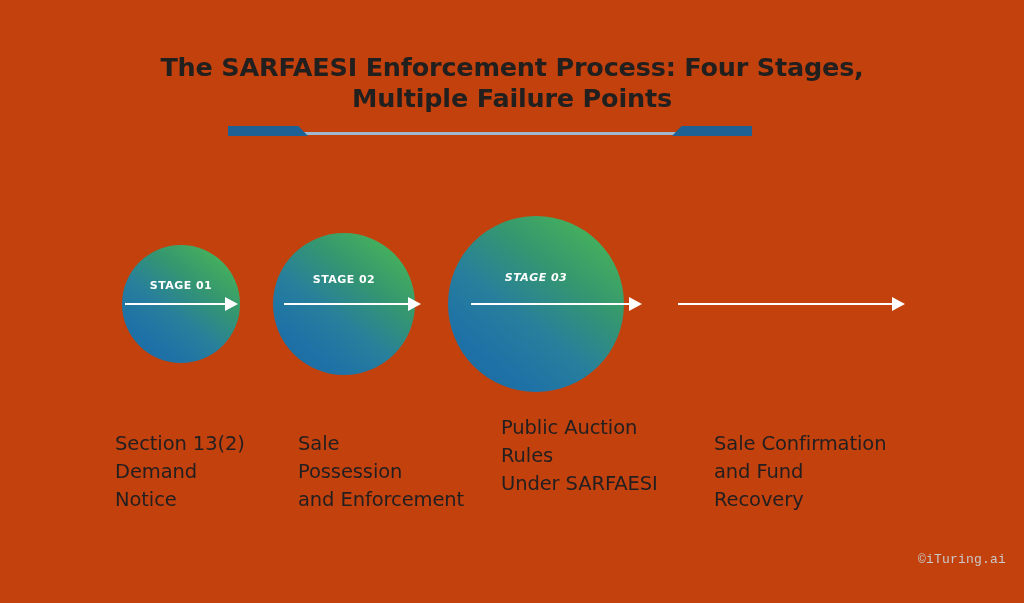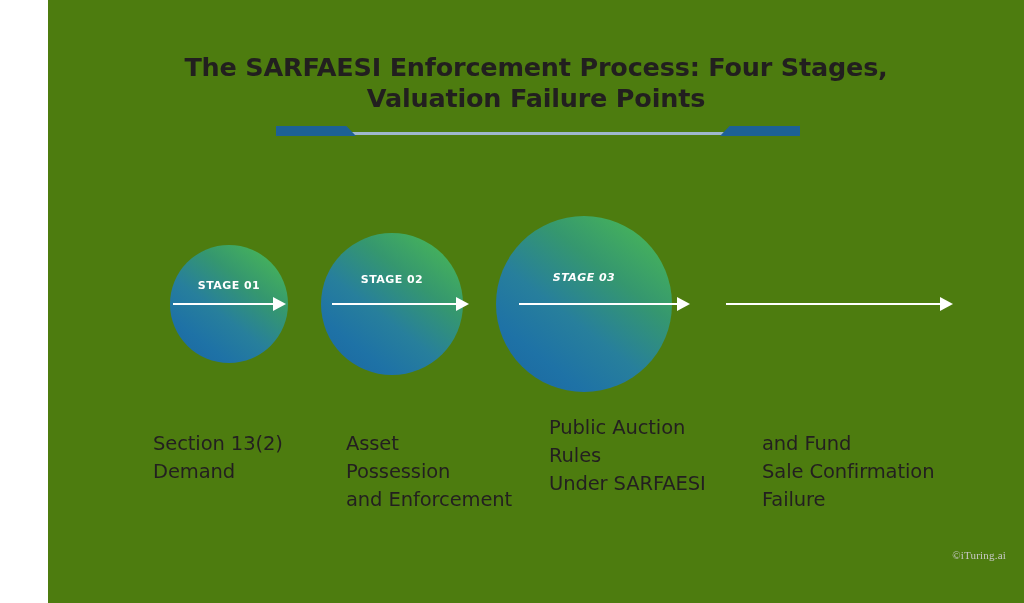--- a/index.html
+++ b/index.html
@@ -12,22 +12,21 @@
     height: 603px;
     position: relative;
     overflow: hidden;
     font-family: "DejaVu Sans", "Liberation Sans", sans-serif;
     -webkit-font-smoothing: antialiased;
   }
 
   .canvas {
     position: absolute;
     inset: 0;
-    background: #4d7c0f;
-    margin-left: 48px;
+    background: #c2410c;
   }
 
   
   .title-block {
     position: absolute;
     left: 0;
     right: 0;
     top: 52px;
     text-align: center;
   }
@@ -151,35 +150,35 @@
   }
   .caption span {
     display: block;
     white-space: nowrap;
   }
 
   
   .watermark {
     position: absolute;
     right: 18px;
-    bottom: 42px;
+    bottom: 36px;
     color: #c9c9c9;
-    font-family: Liberation Serif, serif;
-    font-size: 11px;
+    font-family: Liberation Mono, monospace;
+    font-size: 13px;
     letter-spacing: 0.2px;
   }
 </style>
 </head>
 <body>
 
 <div class="canvas">
 
   <div class="title-block">
     <div class="title-line">The SARFAESI Enforcement Process: Four Stages,</div>
-    <div class="title-line">Valuation Failure Points</div>
+    <div class="title-line">Multiple Failure Points</div>
   </div>
 
   <div class="divider">
     <div class="divider-thin"></div>
     <div class="divider-cap left"></div>
     <div class="divider-cap right"></div>
   </div>
 
   <div class="stages">
 
@@ -213,38 +212,39 @@
       <div class="arrow-line" style="width:160px;"></div>
       <div class="arrow-head" style="left:158px;"></div>
     </div>
 
     <div class="arrow-row" style="left:678px; width:229px;">
       <div class="arrow-line" style="width:216px;"></div>
       <div class="arrow-head" style="left:214px;"></div>
     </div>
   </div>
 
-  <div class="caption" style="left:105px; top:430px;">
+  <div class="caption" style="left:115px; top:430px;">
     <span>Section 13(2)</span>
     <span>Demand</span>
+    <span>Notice</span>
   </div>
 
   <div class="caption" style="left:298px; top:430px;">
-    <span>Asset</span>
+    <span>Sale</span>
     <span>Possession</span>
     <span>and Enforcement</span>
   </div>
 
   <div class="caption" style="left:501px; top:414px;">
     <span>Public Auction</span>
     <span>Rules</span>
     <span>Under SARFAESI</span>
   </div>
 
   <div class="caption" style="left:714px; top:430px;">
+    <span>Sale Confirmation</span>
     <span>and Fund</span>
-    <span>Sale Confirmation</span>
-    <span>Failure</span>
+    <span>Recovery</span>
   </div>
 
   <div class="watermark">©iTuring.ai</div>
 
 </div>
 
 </body></html>

